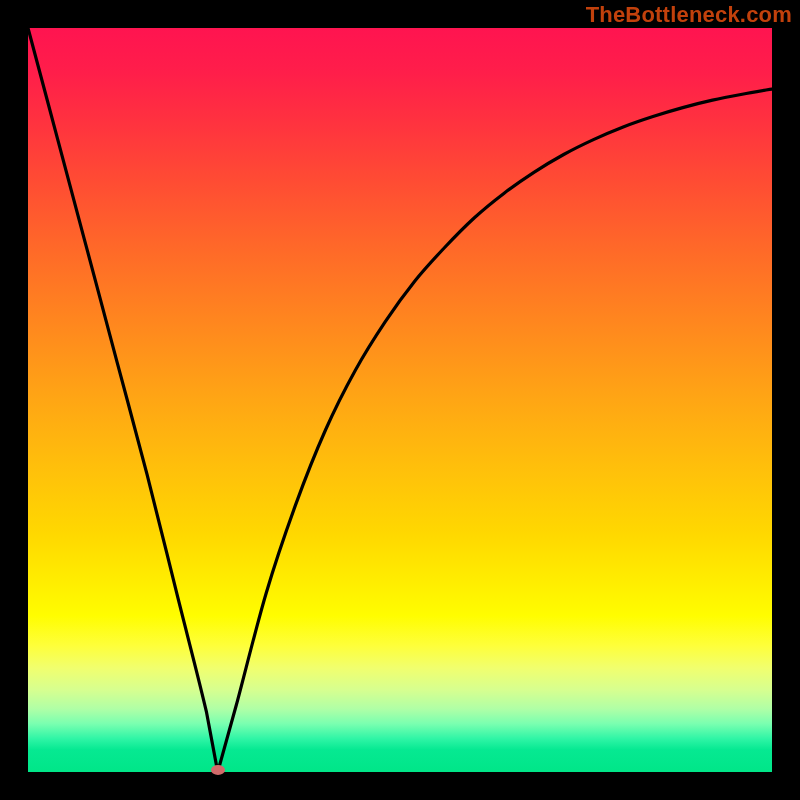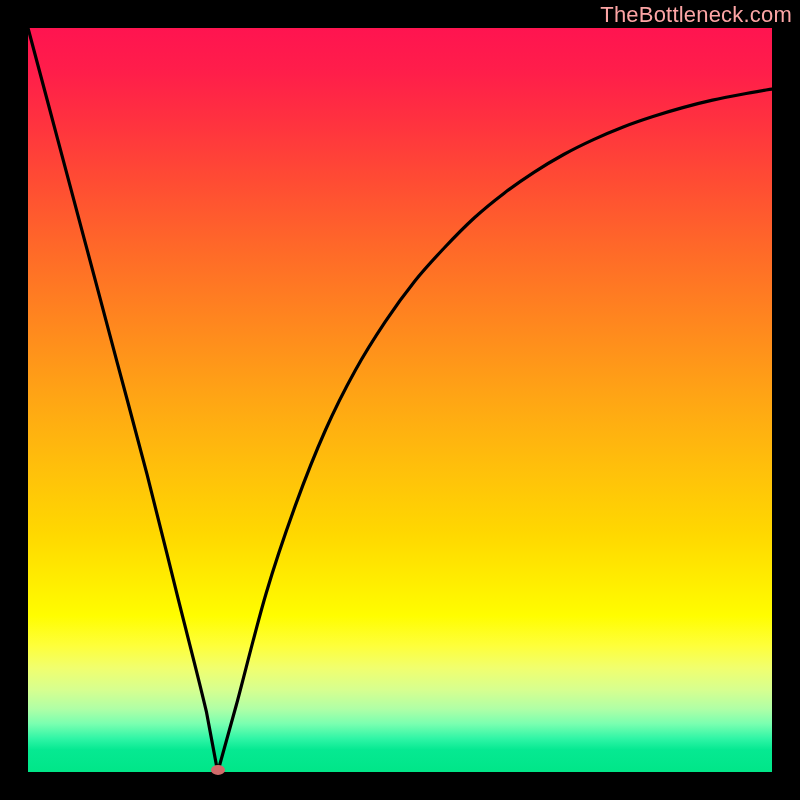--- a/index.html
+++ b/index.html
@@ -60,23 +60,23 @@
     width: 14px;
     height: 10px;
     border-radius: 50%;
     background: #d16a6a;
     transform: translate(-50%, -50%);
   }
   .watermark {
     position: absolute;
     top: 2px;
     right: 8px;
-    color: #fca5a5;
+    color: #c2410c;
     font-size: 22px;
-    font-weight: 400;
+    font-weight: 700;
     letter-spacing: 0.2px;
   }
 </style>
 </head>
 <body>
 
 <div class="watermark">TheBottleneck.com</div>
 
 <div class="frame">
   <div class="gradient"></div>

